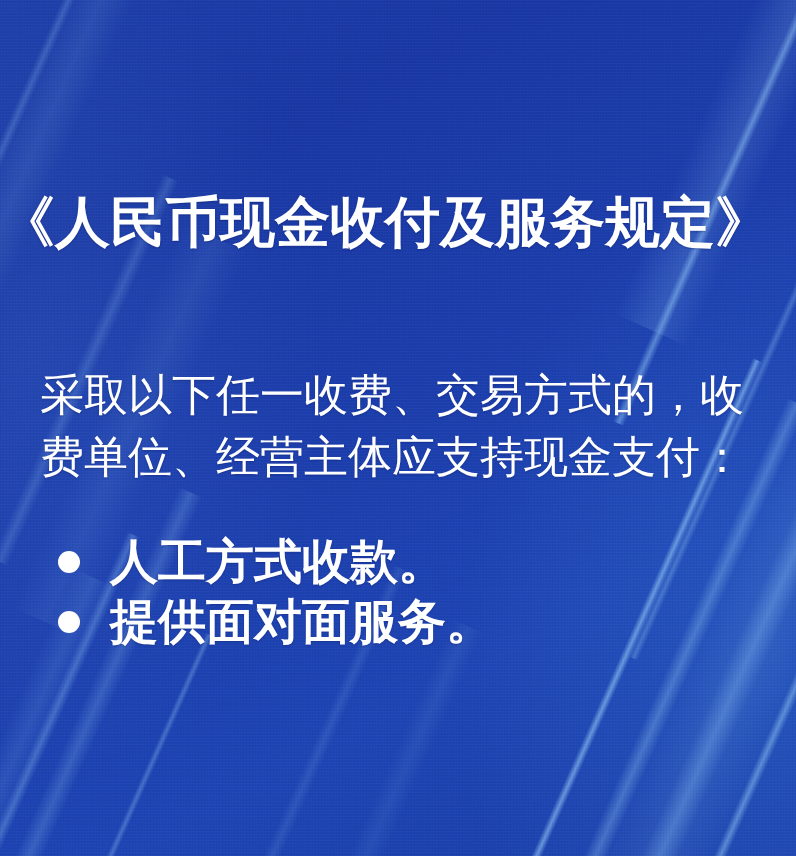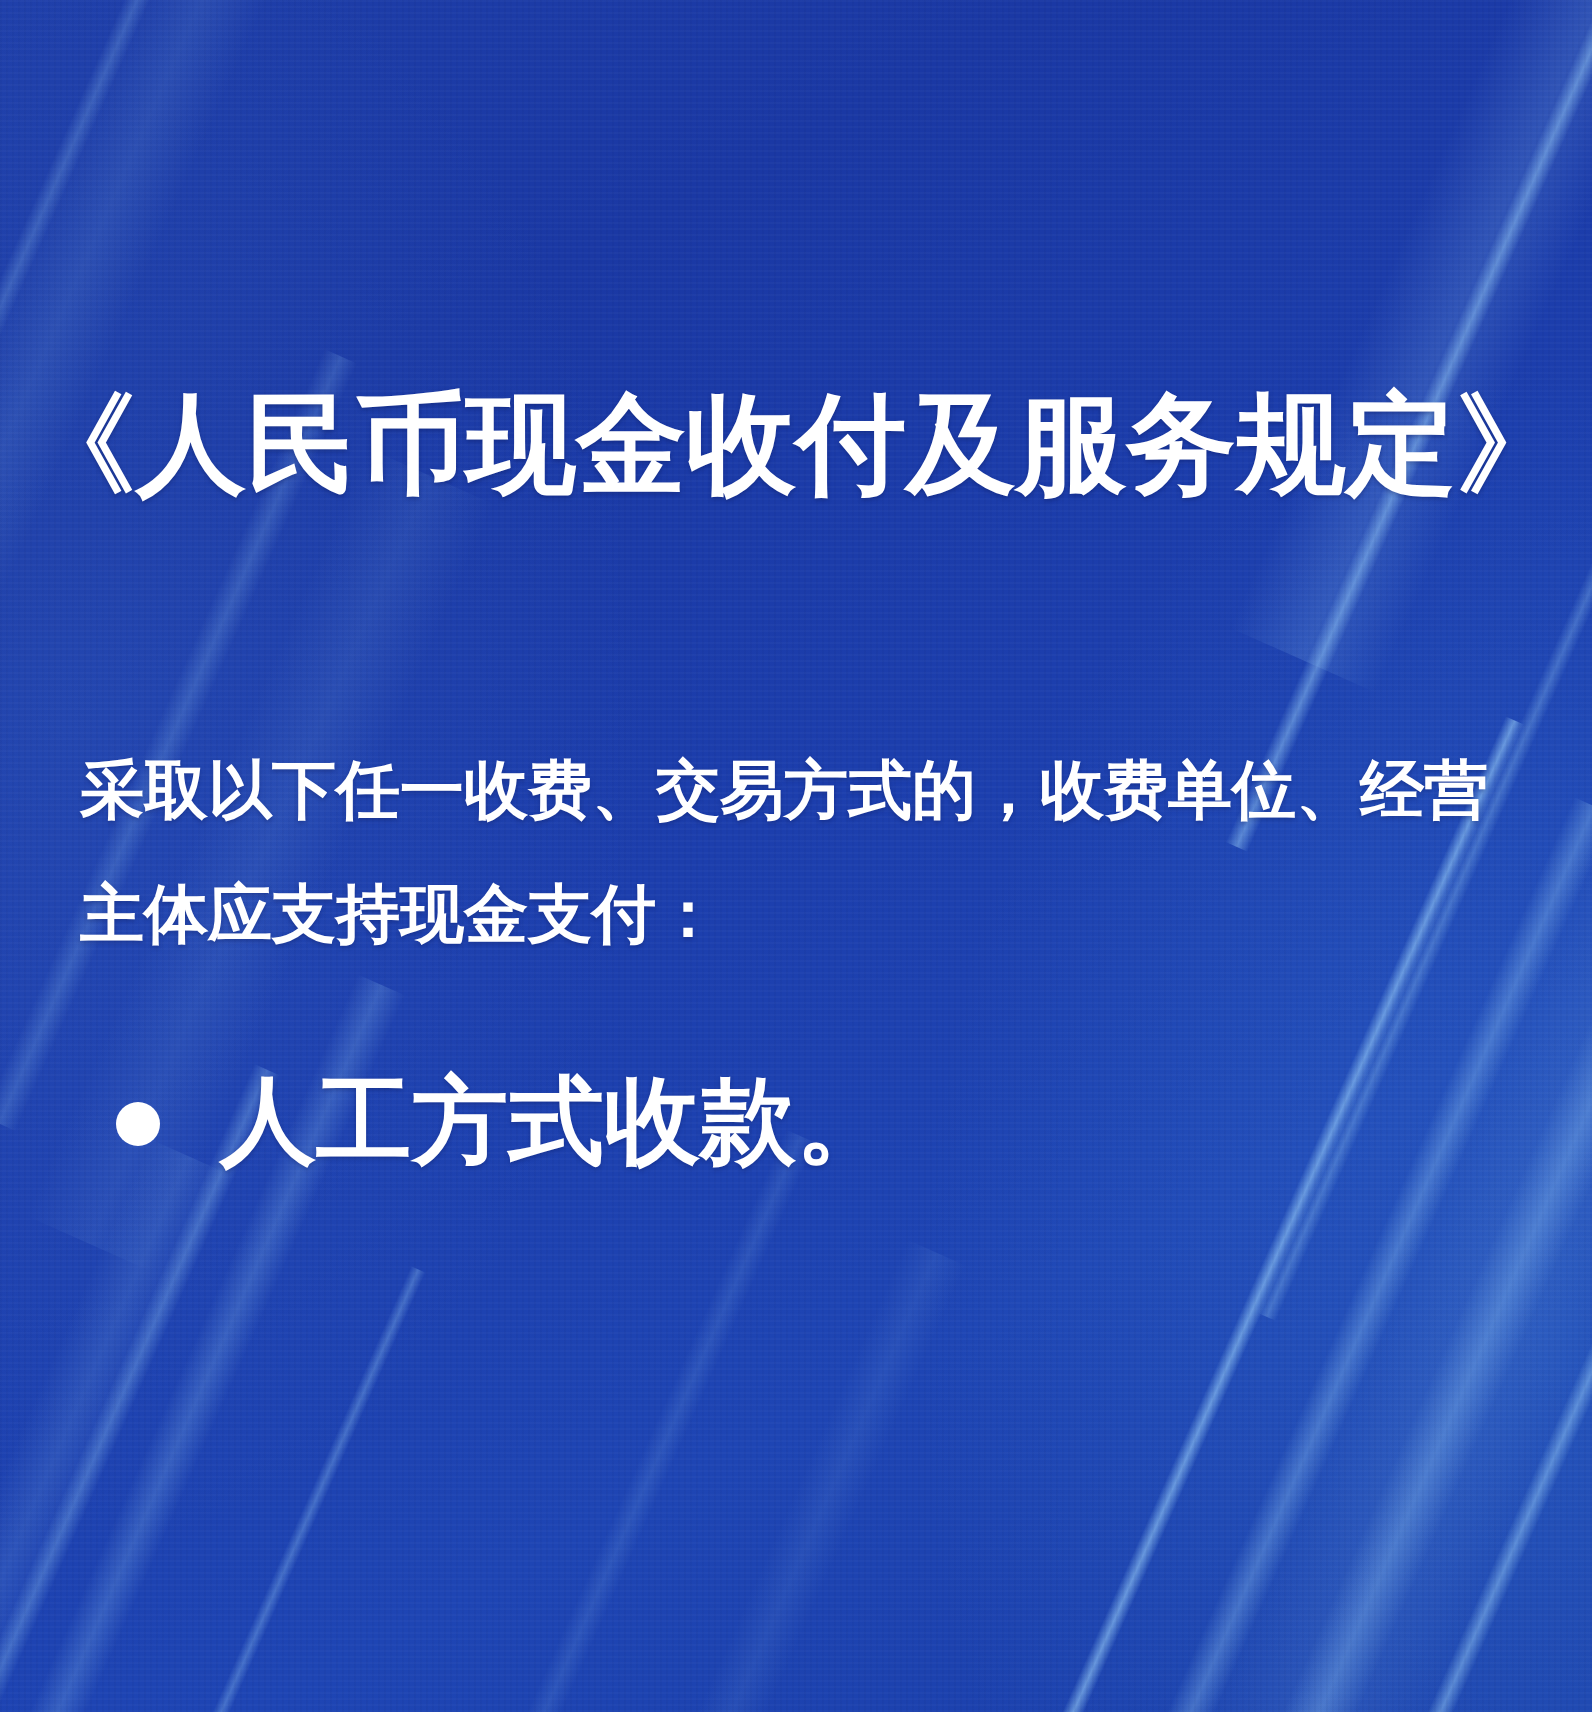--- a/index.html
+++ b/index.html
@@ -63,33 +63,32 @@
   }
   
   .content {
     position: absolute;
     inset: 0;
     z-index: 2;
     color: #ffffff;
   }
   .title {
     margin: 190px 0 0 0;
-    text-align: center;
     font-size: 55px;
     line-height: 64px;
     font-weight: 800;
     letter-spacing: 0;
     white-space: nowrap;
     text-shadow: 0 1px 2px rgba(10,20,80,0.35);
   }
   .intro {
     margin: 110px 26px 0 40px;
-    font-size: 32px;
+    font-size: 44px;
     line-height: 62px;
-    font-weight: 700;
+    font-weight: 400;
     text-shadow: 0 1px 2px rgba(10,20,80,0.3);
   }
   .bullets {
     list-style: none;
     margin: 44px 0 0 0;
     padding: 0;
   }
   .bullets li {
     position: relative;
     padding: 0 26px 0 110px;
@@ -181,15 +180,19 @@
   <div class="content">
     <h1 class="title">《人民币现金收付及服务规定》</h1>
 
     <p class="intro">采取以下任一收费、交易方式的，收费单位、经营主体应支持现金支付：</p>
 
     <ul class="bullets">
       <li>
         <span class="dot"></span>
         <span>人工方式收款。</span>
       </li>
+      <li>
+        <span class="dot"></span>
+        <span>提供面对面服务。</span>
+      </li>
     </ul>
   </div>
 </div>
 
 </body></html>

